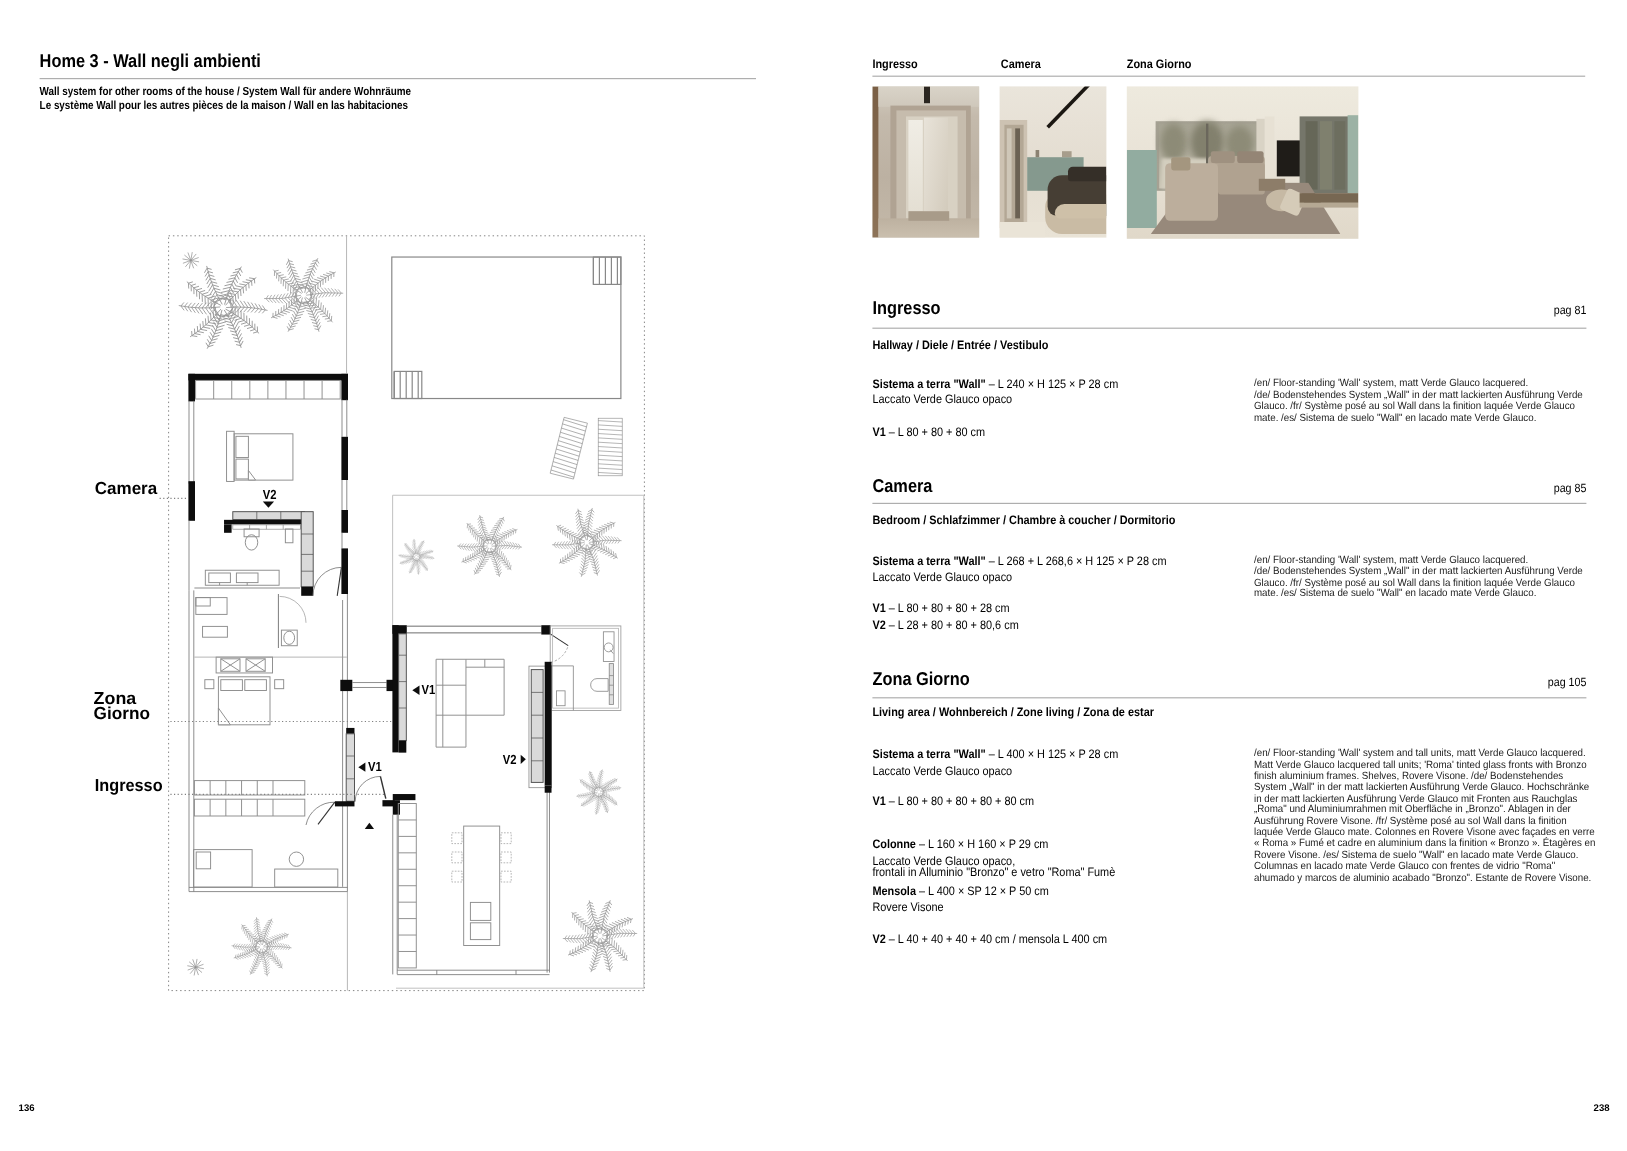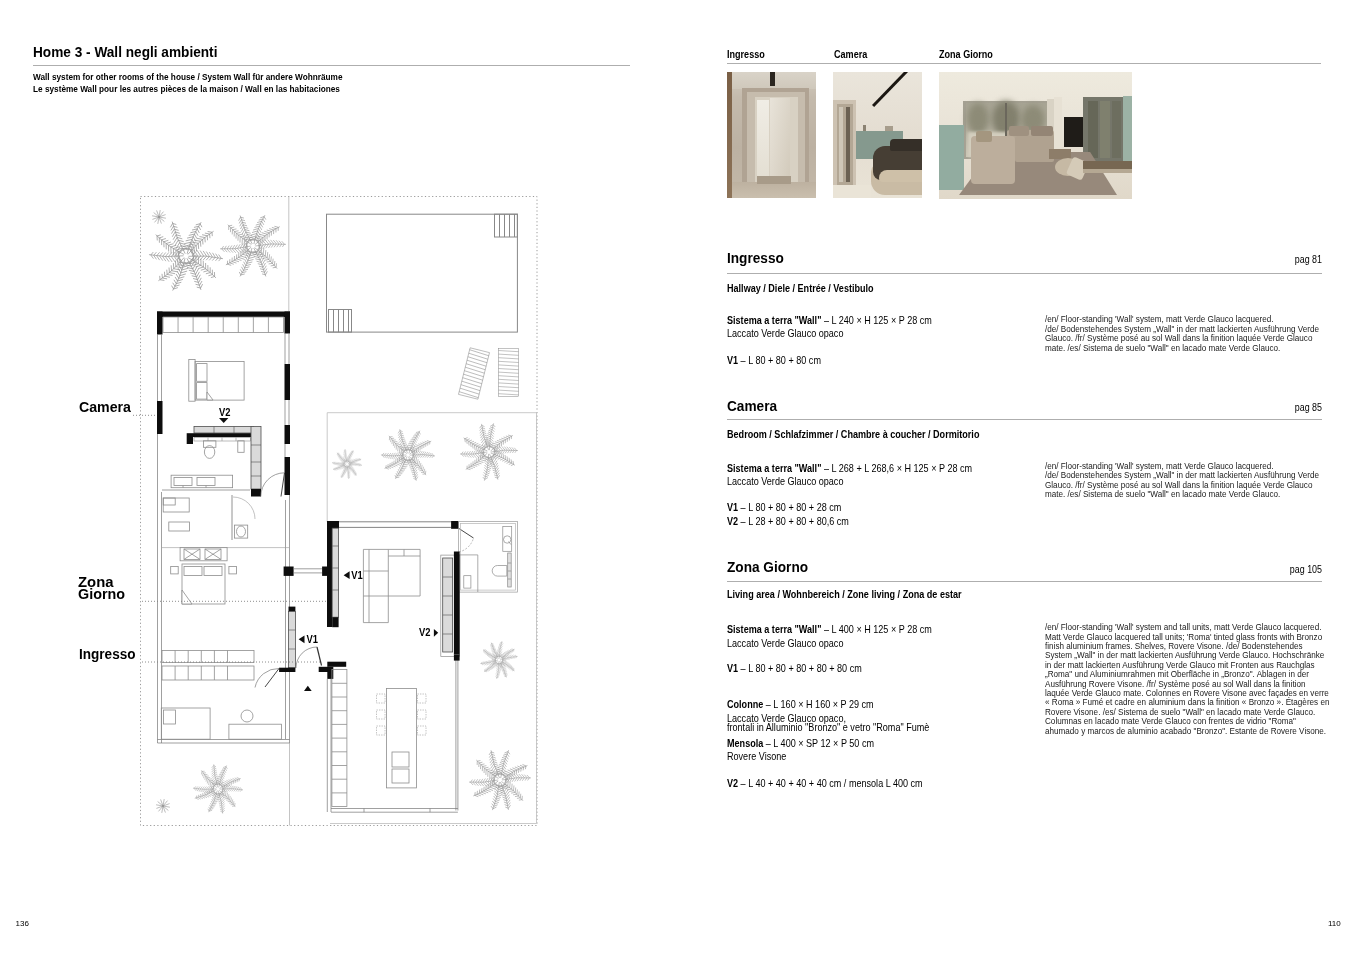--- a/index.html
+++ b/index.html
@@ -6,34 +6,34 @@
 body{width:1356px;height:959px;background:#fff;opacity:0.999;font-family:"Liberation Sans",sans-serif;position:relative;overflow:hidden;color:#000;}
 .abs{position:absolute;}
 .rule{position:absolute;height:1px;background:#aeaeae;}
 .h1{font-size:15.5px;font-weight:bold;line-height:1;transform:scaleX(0.88);transform-origin:0 0;white-space:nowrap;}
 .sub{font-size:9.7px;font-weight:bold;line-height:12.4px;transform:scaleX(0.85);transform-origin:0 0;white-space:nowrap;}
 .lbl{font-size:10.2px;font-weight:bold;line-height:1;transform:scaleX(0.89);transform-origin:0 0;white-space:nowrap;}
 .spec{font-size:10.2px;line-height:13.4px;transform:scaleX(0.89);transform-origin:0 0;white-space:nowrap;}
 .spec b{font-weight:bold;}
 .desc{font-size:8.7px;line-height:9.4px;color:#1a1a1a;transform:scaleX(0.935);transform-origin:0 0;white-space:nowrap;}
 .pag{font-size:10px;line-height:1;transform:scaleX(0.89);transform-origin:100% 0;}
-.pnum{font-size:8px;font-weight:normal;}
+.pnum{font-size:8px;font-weight:bold;}
 </style>
 </head>
 <body>
 
 <div class="abs h1" style="left:33px;top:43.5px;">Home 3 - Wall negli ambienti</div>
 
 <div class="rule" style="left:33px;top:65px;width:597px;"></div>
 
 <div class="abs sub" style="left:33px;top:70.5px;">Wall system for other rooms of the house / System Wall für andere Wohnräume<br>Le système Wall pour les autres pièces de la maison / Wall en las habitaciones</div>
 
 <div class="abs pnum" style="left:15.5px;top:919.3px;">136</div>
 
-<div class="abs pnum" style="left:1328px;top:919.3px;">110</div>
+<div class="abs pnum" style="left:1328px;top:919.3px;">238</div>
 
 <svg class="abs" style="left:60px;top:190px;" width="500" height="645" viewBox="60 190 500 645">
 <defs>
 <g id="frond">
         <path d="M2,0 Q16,-3 30,-1.5" fill="none"></path>
         <path d="M7.0,-0.9 L3.1,-5.7 M7.0,-0.9 L4.0,3.5" fill="none"></path>
         <path d="M9.4,-1.3 L5.6,-5.8 M9.4,-1.3 L6.5,2.9" fill="none"></path>
         <path d="M11.8,-1.5 L8.2,-5.8 M11.8,-1.5 L9.0,2.5" fill="none"></path>
         <path d="M14.2,-1.8 L10.8,-5.8 M14.2,-1.8 L11.6,2.0" fill="none"></path>
         <path d="M16.6,-1.9 L13.3,-5.8 M16.6,-1.9 L14.1,1.7" fill="none"></path>

